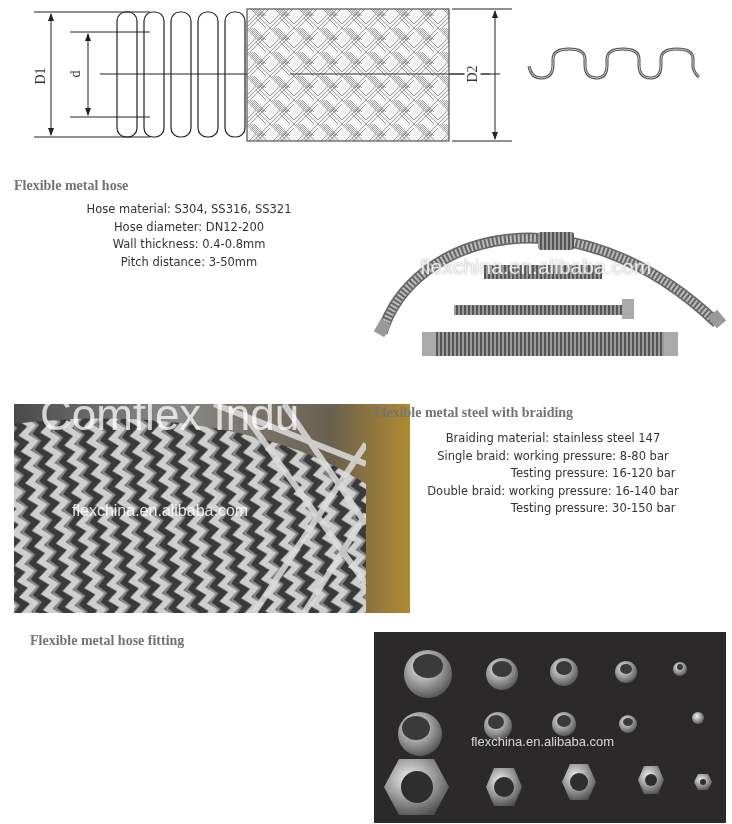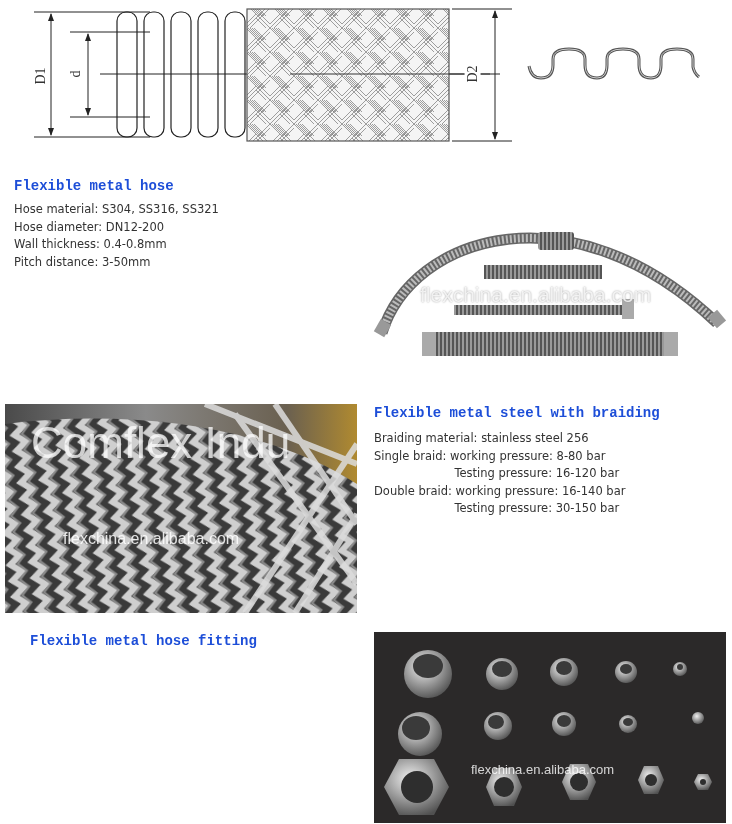--- a/index.html
+++ b/index.html
@@ -1,21 +1,21 @@
 <!DOCTYPE html>
 <html><head>
 <meta charset="utf-8">
 <style>
   html, body { margin:0; padding:0; background:#ffffff; }
   body { width:732px; height:824px; position:relative; overflow:hidden;
          font-family:"DejaVu Sans", "Liberation Sans", sans-serif; color:#333; }
   .abs { position:absolute; }
-  .title { font-family:Liberation Mono, monospace; font-weight:bold; font-size:14px; color:#1d4ed8; }
-  .spec { font-size:11.5px; line-height:17.5px; color:#333; white-space:pre; }
-  .wm { font-family:"Liberation Sans", sans-serif; color:rgba(255,255,255,0.85); position:absolute;margin-top:28px; }
+  .title { font-family:Liberation Serif, serif; font-weight:bold; font-size:14px; color:#737373; }
+  .spec { font-size:11.5px; line-height:17.5px; color:#333; white-space:pre;text-align:center; }
+  .wm { font-family:"Liberation Sans", sans-serif; color:rgba(255,255,255,0.85); position:absolute; }
 </style>
 </head>
 <body>
 
 <div class="abs" style="left:30px;top:4px;width:490px;height:142px;">
   <svg width="490" height="142" viewBox="0 0 490 142">
     <defs>
       <pattern id="weave" width="24" height="24" patternUnits="userSpaceOnUse">
         <rect width="24" height="24" fill="#f4f4f4"></rect>
         <g stroke="#777" stroke-width="0.7">
@@ -111,21 +111,21 @@
     <rect x="112" y="70" width="118" height="14" fill="url(#ribs)"></rect>
     <rect x="82" y="110" width="178" height="10" fill="url(#ribs)"></rect>
     <rect x="250" y="104" width="12" height="20" fill="#aaa"></rect>
     <rect x="50" y="137" width="254" height="24" rx="4" fill="url(#ribs)"></rect>
     <rect x="50" y="137" width="14" height="24" fill="#aaa"></rect>
     <rect x="292" y="137" width="14" height="24" fill="#aaa"></rect>
   </svg>
   <span class="wm" style="left:48px;top:60px;font-size:21px;color:rgba(255,255,255,0.8);text-shadow:0 0 2px #999;">flexchina.en.alibaba.com</span>
 </div>
 
-<div class="abs" style="left:5px;top:404px;width:352px;height:209px;overflow:hidden;background:linear-gradient(90deg,#4a4a4a,#8a8a8a 40%,#6a6050 80%,#b08a30);">
+<div class="abs" style="left:14px;top:404px;width:396px;height:209px;overflow:hidden;background:linear-gradient(90deg,#4a4a4a,#8a8a8a 40%,#6a6050 80%,#b08a30);">
   <svg width="352" height="209" viewBox="0 0 352 209">
     <defs>
       <pattern id="braid" width="22" height="16" patternUnits="userSpaceOnUse" patternTransform="rotate(-8)">
         <rect width="22" height="16" fill="#3a3a3a"></rect>
         <polygon points="0,0 10,0 20,8 10,16 0,16 10,8" fill="#cfcfcf"></polygon>
         <polygon points="11,0 14,0 22,8 14,16 11,16 19,8" fill="#8a8a8a"></polygon>
       </pattern>
     </defs>
     <path d="M0,20 C120,5 260,20 352,80 L352,209 L0,209 Z" fill="url(#braid)"></path>
     <g stroke="#ddd" stroke-width="6" opacity="0.85">
@@ -136,21 +136,21 @@
       <line x1="200" y1="0" x2="352" y2="60"></line>
     </g>
   </svg>
   <span class="wm" style="left:26px;top:-14px;font-size:44px;color:rgba(255,255,255,0.75);">Comflex Indu</span>
   <span class="wm" style="left:58px;top:98px;font-size:16px;">flexchina.en.alibaba.com</span>
 </div>
 
 <div class="abs" style="left:374px;top:405px;width:358px;">
   <div class="title">Flexible metal steel with braiding</div>
   <div style="margin-top:9px;">
-    <div class="spec">Braiding material: stainless steel 256</div>
+    <div class="spec">Braiding material: stainless steel 147</div>
     <div class="spec">Single braid: working pressure: 8-80 bar</div>
     <div class="spec">                      Testing pressure: 16-120 bar</div>
     <div class="spec">Double braid: working pressure: 16-140 bar</div>
     <div class="spec">                      Testing pressure: 30-150 bar</div>
   </div>
 </div>
 
 <div class="abs" style="left:14px;top:633px;width:340px;margin-left:16px;">
   <div class="title">Flexible metal hose fitting</div>
 </div>

